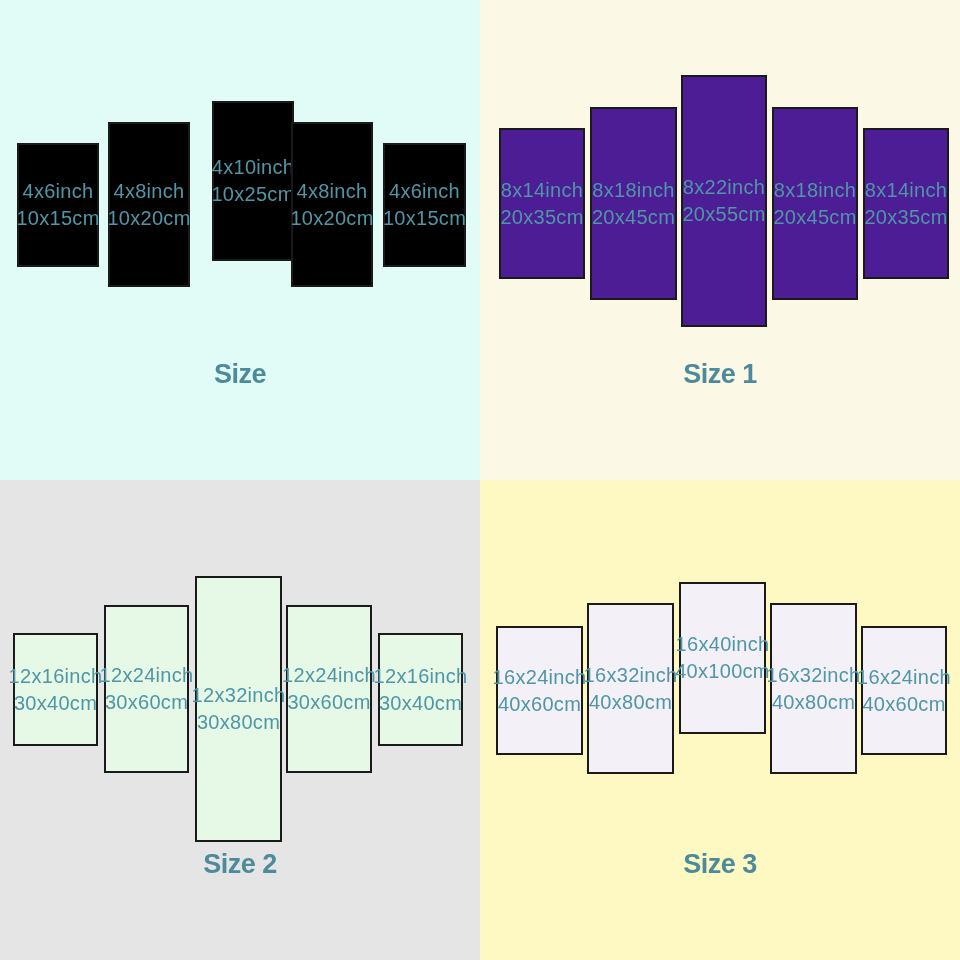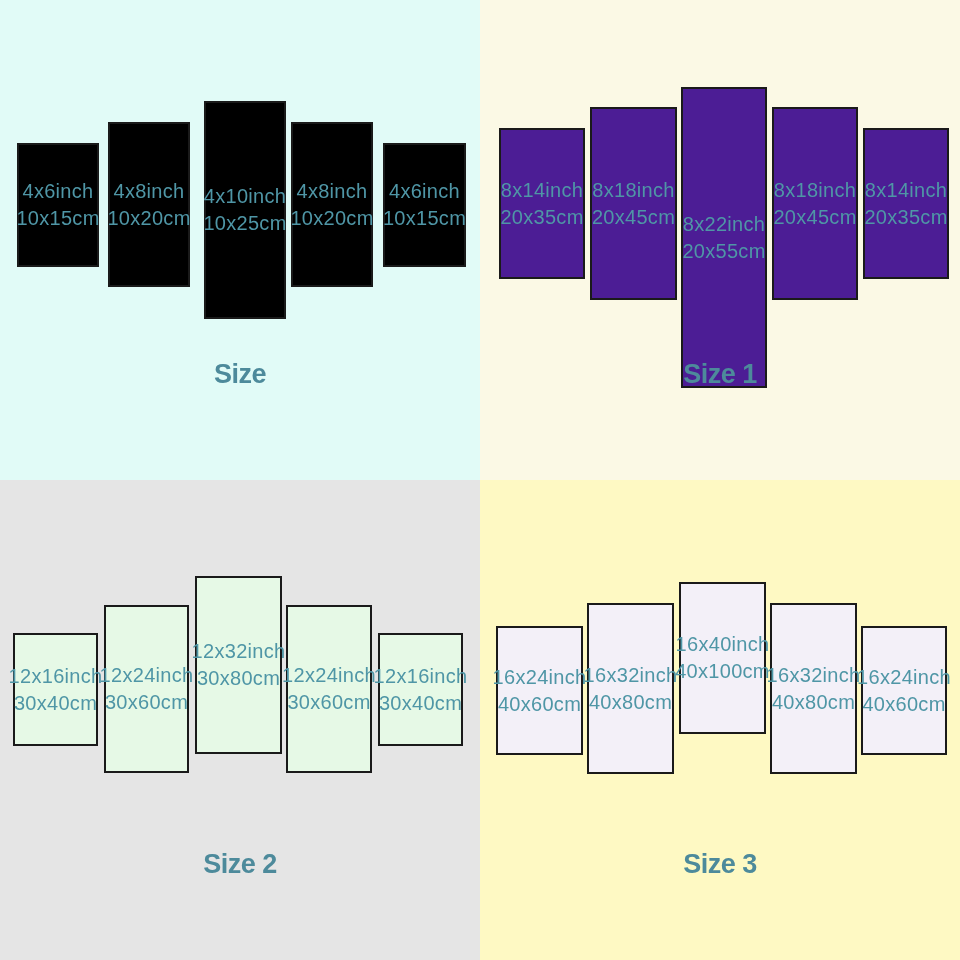--- a/index.html
+++ b/index.html
@@ -49,35 +49,35 @@
     font-size:27px;line-height:44px;
     color:#4d8a9b;
     letter-spacing:-0.5px;
   }
   .q0 .title,.q1 .title{top:344px;}
   .q2 .title,.q3 .title{top:354px;}
 
   
   .q0 .p0{left:17px; top:143px; width:82px; height:124px;}
   .q0 .p1{left:108px;top:122px; width:82px; height:165px;}
-  .q0 .p2{left:204px;top:101px; width:82px; height:218px;}
+  .q0 .p2{left:212px;top:101px; width:82px; height:160px;}
   .q0 .p3{left:291px;top:122px; width:82px; height:165px;}
   .q0 .p4{left:383px;top:143px; width:83px; height:124px;}
 
   
   .q1 .p0{left:19px; top:128px; width:86px; height:151px;}
   .q1 .p1{left:110px;top:107px; width:87px; height:193px;}
-  .q1 .p2{left:201px;top:87px;  width:86px; height:301px;}
+  .q1 .p2{left:201px;top:75px;  width:86px; height:252px;}
   .q1 .p3{left:292px;top:107px; width:86px; height:193px;}
   .q1 .p4{left:383px;top:128px; width:86px; height:151px;}
 
   
   .q2 .p0{left:13px; top:153px; width:85px; height:113px;}
   .q2 .p1{left:104px;top:125px; width:85px; height:168px;}
-  .q2 .p2{left:195px;top:96px;  width:87px; height:178px;}
+  .q2 .p2{left:195px;top:96px;  width:87px; height:266px;}
   .q2 .p3{left:286px;top:125px; width:86px; height:168px;}
   .q2 .p4{left:378px;top:153px; width:85px; height:113px;}
 
   
   .q3 .p0{left:16px; top:146px; width:87px; height:129px;}
   .q3 .p1{left:107px;top:123px; width:87px; height:171px;}
   .q3 .p2{left:199px;top:102px; width:87px; height:152px;}
   .q3 .p3{left:290px;top:123px; width:87px; height:171px;}
   .q3 .p4{left:381px;top:146px; width:86px; height:129px;}
 </style>

